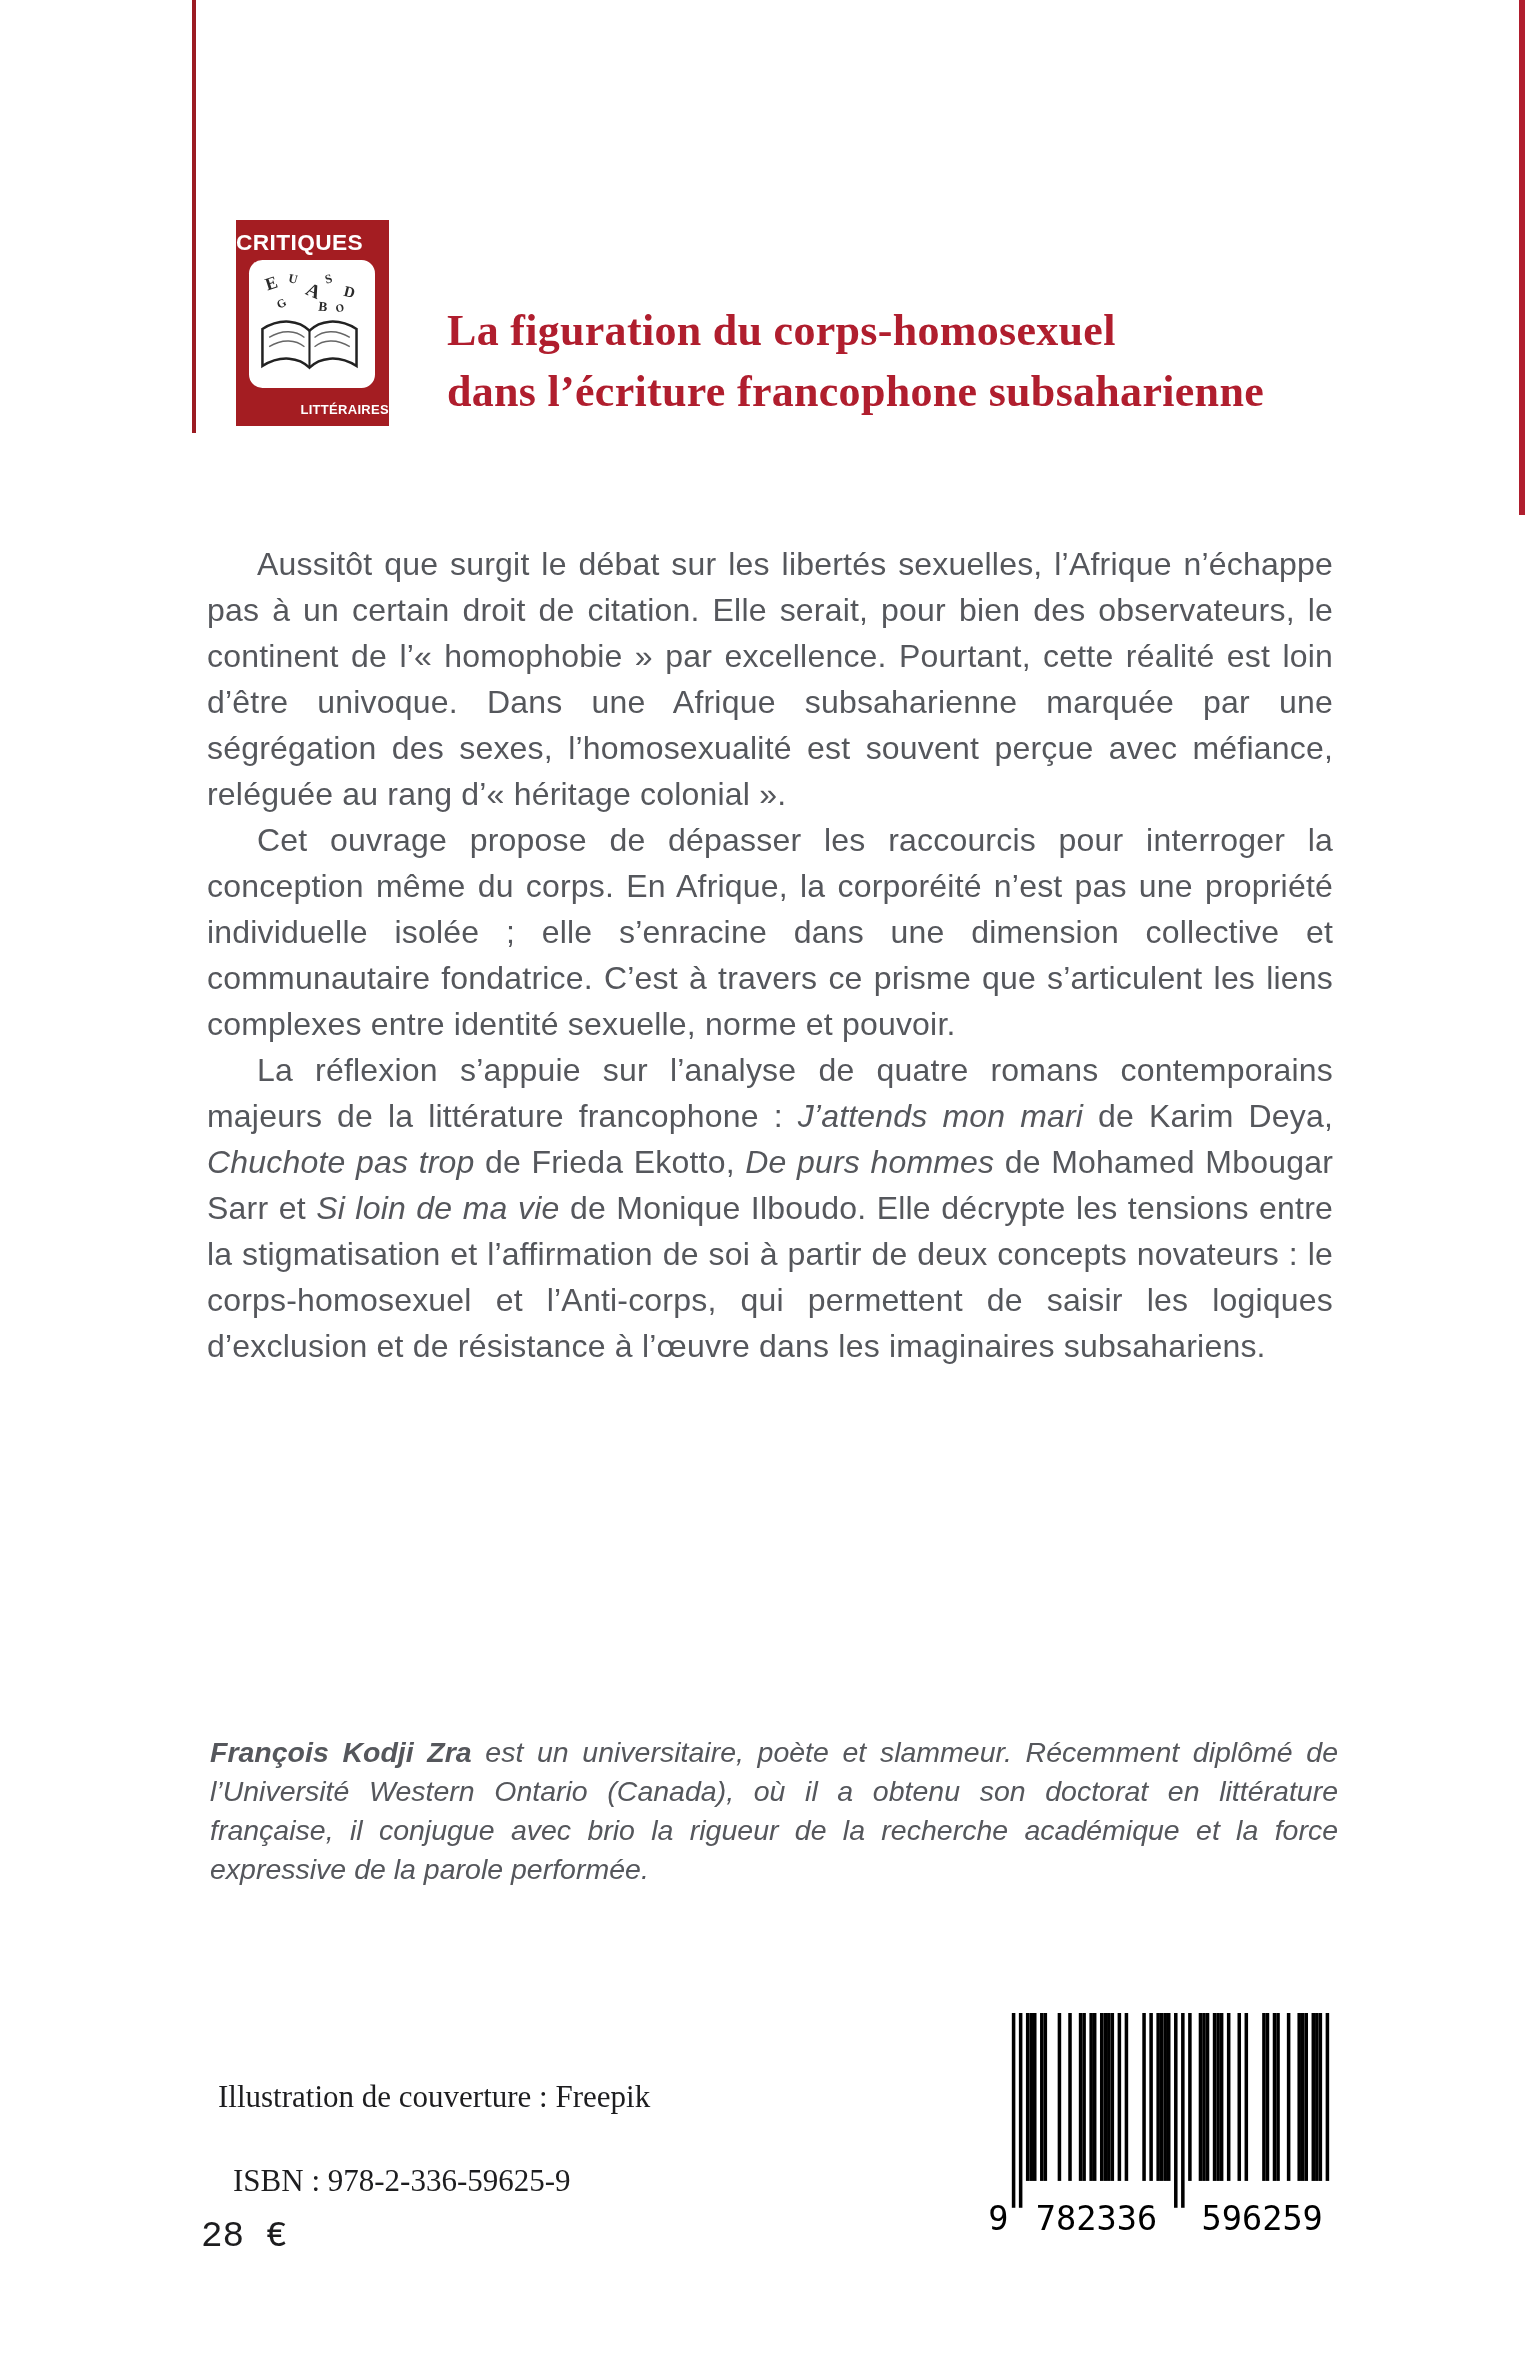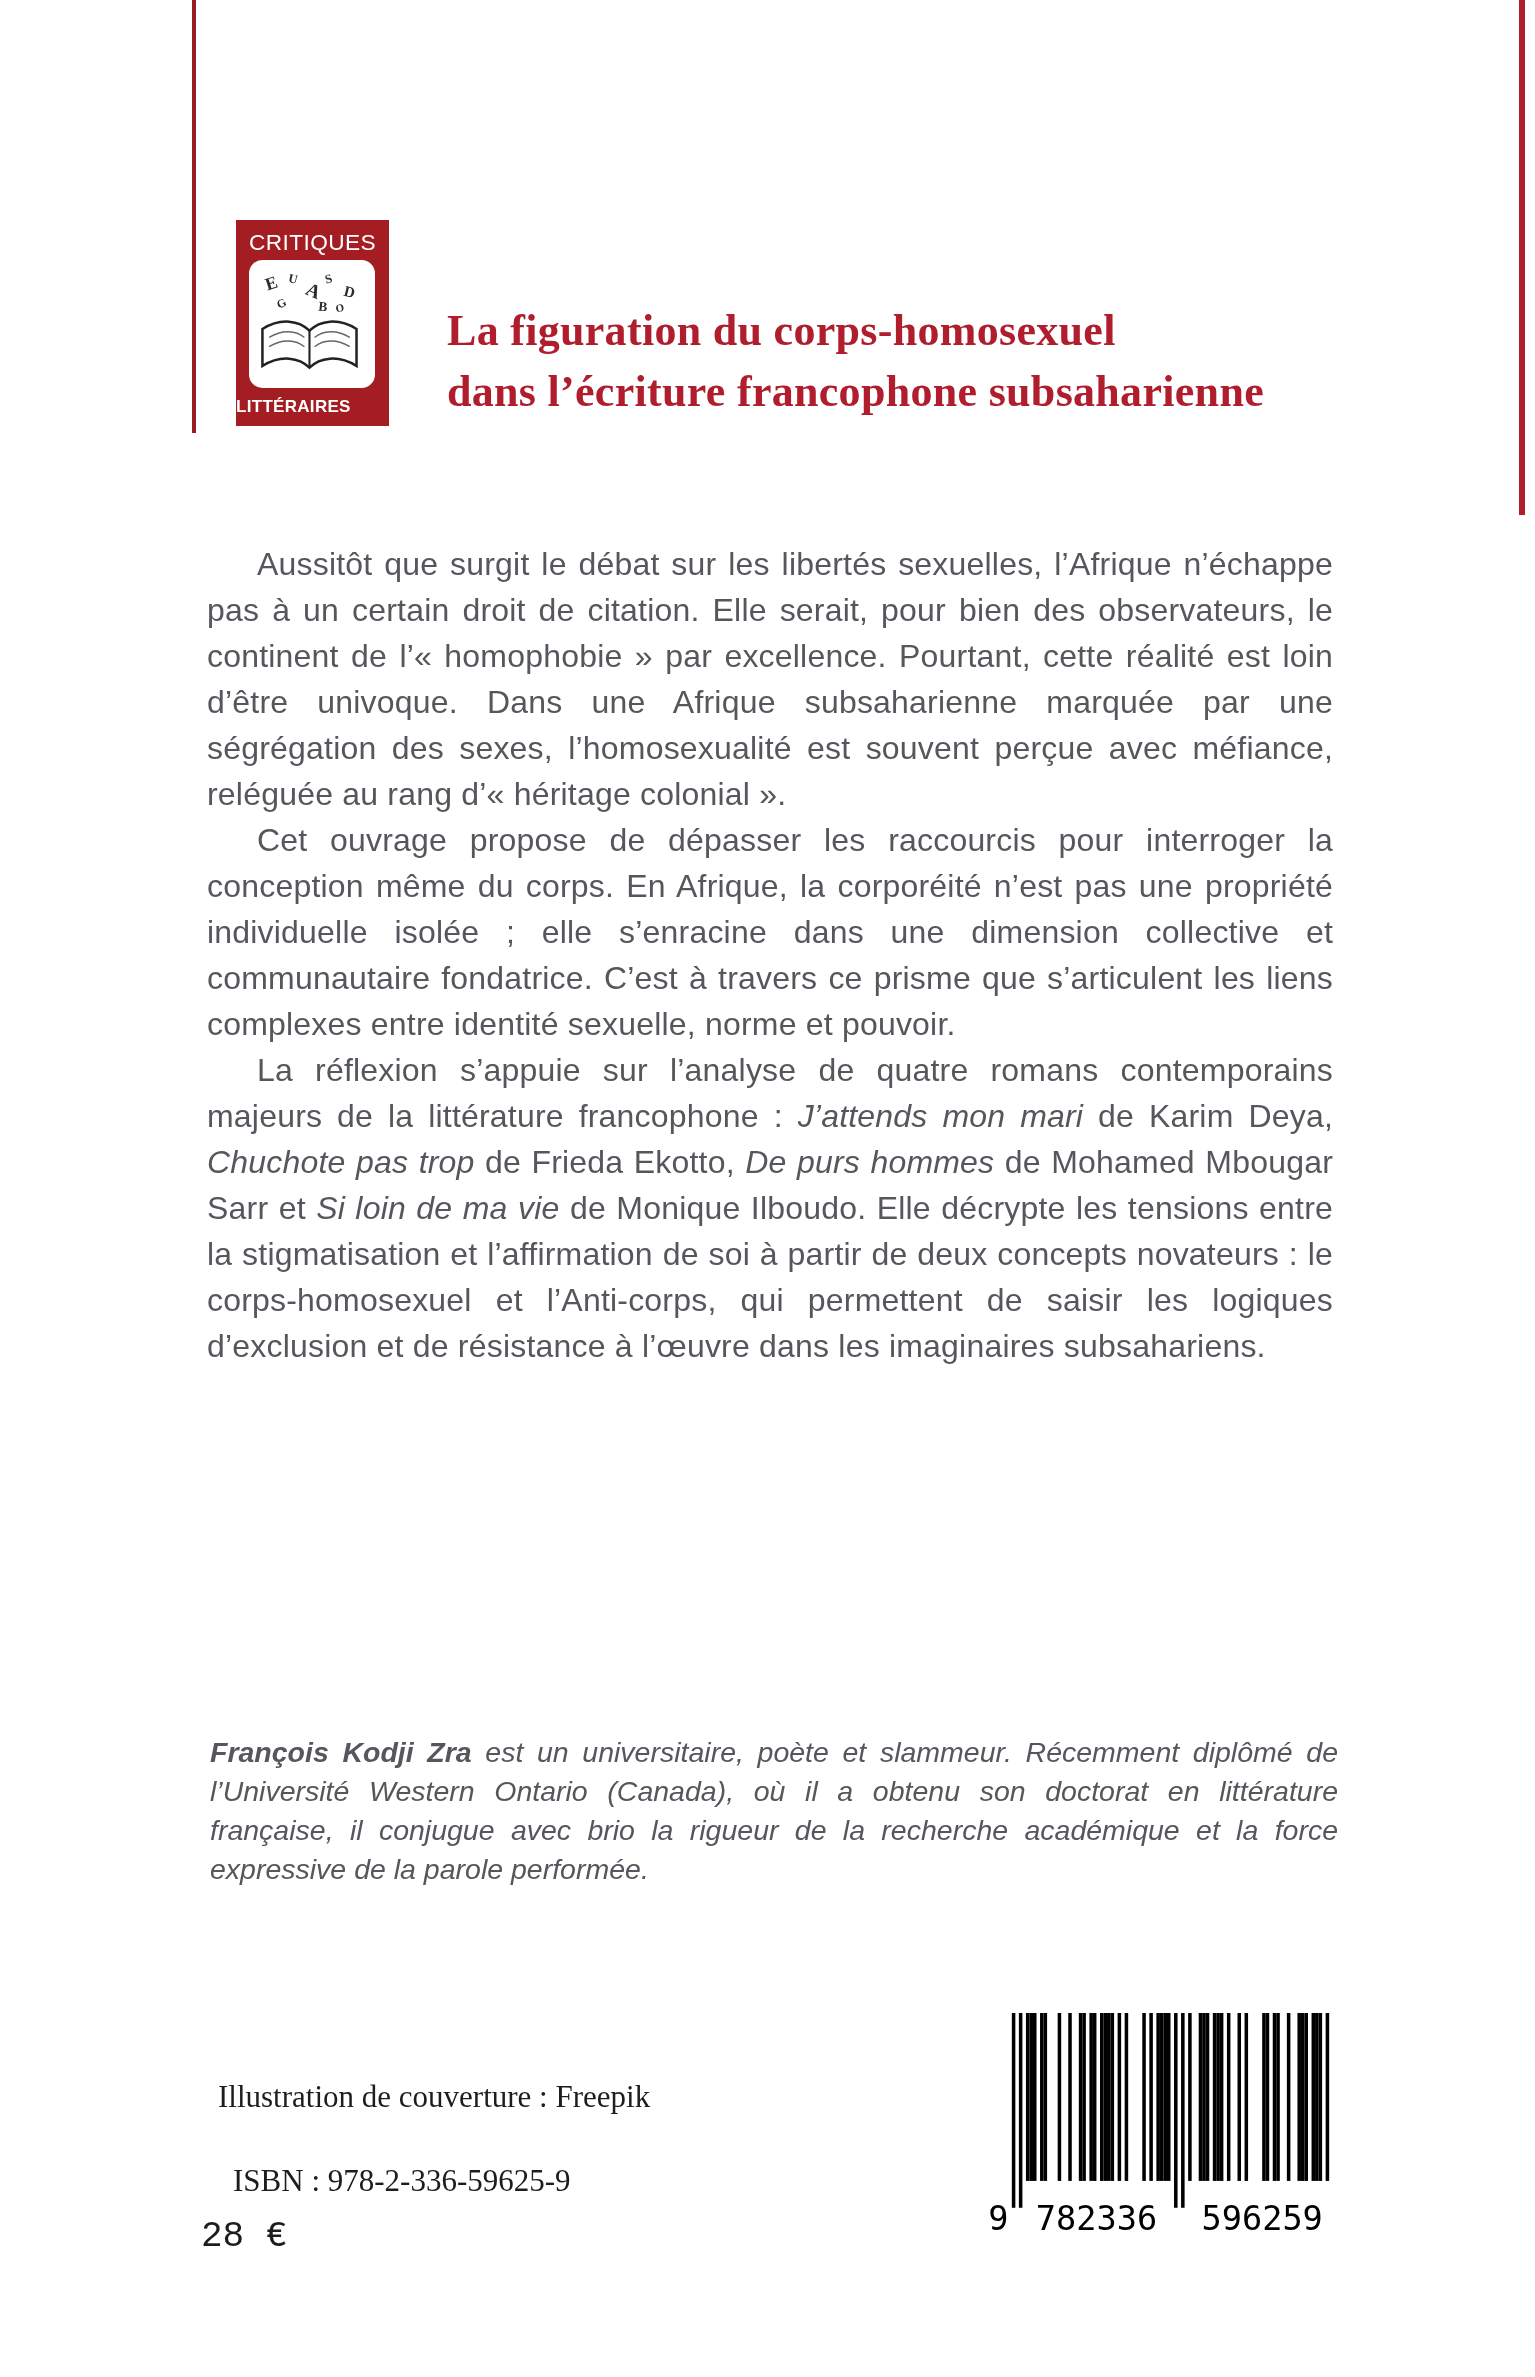--- a/index.html
+++ b/index.html
@@ -5,24 +5,24 @@
   html,body{margin:0;padding:0;background:#e8e8e8;}
   .page{
     position:relative;width:1535px;height:2377px;background:#ffffff;
     overflow:hidden;font-family:"Liberation Sans",sans-serif;margin:0 auto;
   }
   .rule-left{position:absolute;left:192px;top:0;width:4.2px;height:433px;background:#9b1b22;}
   .rule-right{position:absolute;left:1519px;top:0;width:5.9px;height:515px;background:#b01e2e;}
 
   
   .logo{position:absolute;left:236px;top:220px;width:153px;height:206px;background:#a41d22;}
-  .logo-top{position:absolute;top:9.2px;left:0;width:100%;text-align:center;color:#fff;
-    font-weight:normal;font-size:22.7px;letter-spacing:0.4px;}
-  .logo-bottom{position:absolute;bottom:9.2px;left:0;width:100%;text-align:left;color:#fff;
-    font-weight:bold;font-size:17px;letter-spacing:0.3px;}
+  .logo-top{position:absolute;top:9.2px;left:0;width:100%;text-align:left;color:#fff;
+    font-weight:bold;font-size:22.7px;letter-spacing:0.4px;}
+  .logo-bottom{position:absolute;bottom:9.2px;left:0;width:100%;text-align:right;color:#fff;
+    font-weight:bold;font-size:13px;letter-spacing:0.3px;}
   .logo-panel{position:absolute;left:13.4px;top:40px;width:126px;height:128px;background:#fff;
     border-radius:13.4px;overflow:hidden;}
   .logo-panel svg{display:block;width:126px;height:128px;}
 
   
   .title{position:absolute;left:447px;top:300px;margin:0;
     font-family:"Liberation Serif",serif;font-weight:bold;font-size:44px;line-height:61px;
     color:#b01e2e;letter-spacing:0.3px;white-space:nowrap;}
   .title .title-line{display:block;}
 

